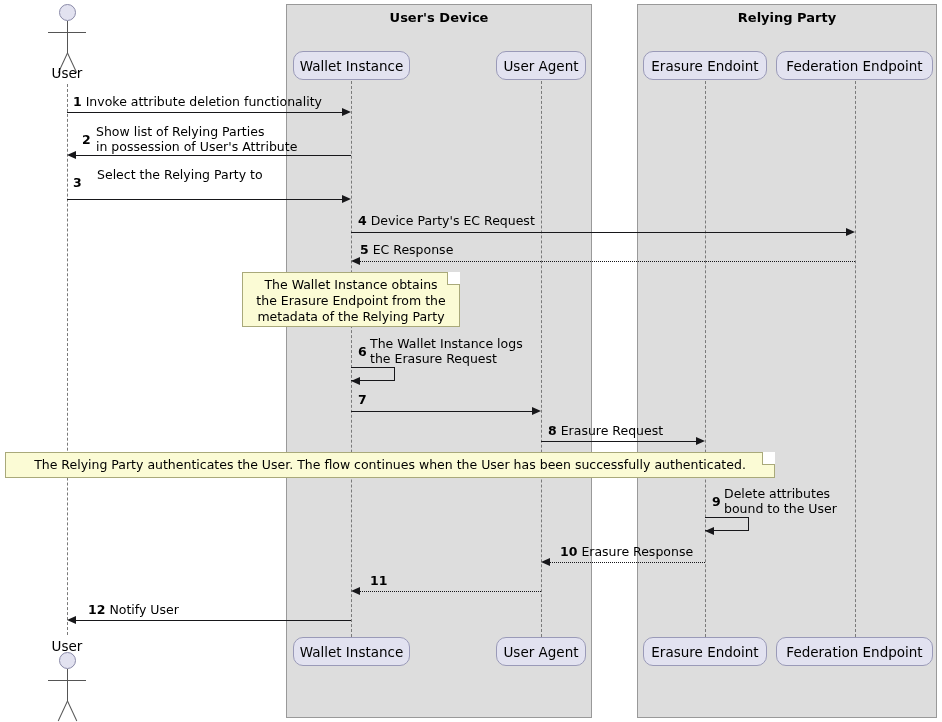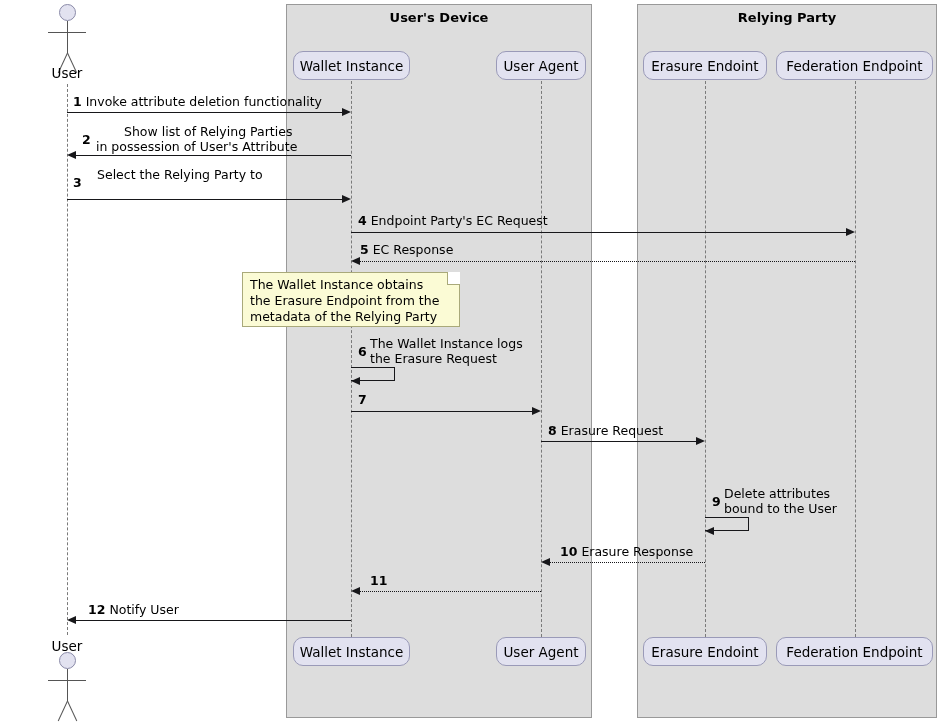--- a/index.html
+++ b/index.html
@@ -124,20 +124,21 @@
   
   .note{
     position:absolute;
     background:#fbfbd5;
     border:1px solid #a9a97a;
     box-sizing:border-box;
     font-size:12.5px;
     color:#000;
     line-height:16px;
     padding:4px 7px 5px 7px;
+    text-align:center;
   }
   .note .fold{
     position:absolute;
     right:-1px;top:-1px;
     width:12px;height:12px;
     background:#ffffff;
     border-left:1px solid #a9a97a;
     border-bottom:1px solid #a9a97a;
   }
   .note.wide{
@@ -195,39 +196,39 @@
   <div class="msglabel" style="left:73px;top:94px;">
     <span class="num">1</span>
     <span>Invoke attribute deletion functionality</span>
   </div>
   <div class="msgline" style="left:67px;top:112px;width:275px;"></div>
   <div class="arrowhead right" style="left:342px;top:108px;"></div>
 
   <div class="msglabel" style="left:82px;top:124px;">
     <span class="num" style="position:absolute;left:0px;top:8px;">2</span>
     <span style="display:inline-block;margin-left:14px;">
-      <span style="display:block;margin-left:28px;">Show list of Relying Parties</span>
+      <span style="display:block;">Show list of Relying Parties</span>
       <span style="display:block;">in possession of User's Attribute</span>
     </span>
   </div>
   <div class="msgline" style="left:76px;top:155px;width:275px;"></div>
   <div class="arrowhead left" style="left:67px;top:151px;"></div>
 
   <div class="msglabel" style="left:73px;top:167px;">
     <span class="num" style="position:absolute;left:0px;top:8px;">3</span>
     <span style="display:inline-block;margin-left:24px;">
       <span style="display:block;">Select the Relying Party to</span>
     </span>
   </div>
   <div class="msgline" style="left:67px;top:199px;width:275px;"></div>
   <div class="arrowhead right" style="left:342px;top:195px;"></div>
 
   <div class="msglabel" style="left:358px;top:213px;">
     <span class="num">4</span>
-    <span>Endpoint Party's EC Request</span>
+    <span>Device Party's EC Request</span>
   </div>
   <div class="msgline" style="left:351px;top:232px;width:495px;"></div>
   <div class="arrowhead right" style="left:846px;top:228px;"></div>
 
   <div class="msglabel" style="left:360px;top:242px;">
     <span class="num">5</span>
     <span>EC Response</span>
   </div>
   <div class="msgline dotted" style="left:360px;top:261px;width:495px;"></div>
   <div class="arrowhead left" style="left:351px;top:257px;"></div>
@@ -256,20 +257,24 @@
   <div class="msgline" style="left:351px;top:411px;width:181px;"></div>
   <div class="arrowhead right" style="left:532px;top:407px;"></div>
 
   <div class="msglabel" style="left:548px;top:423px;">
     <span class="num">8</span>
     <span>Erasure Request</span>
   </div>
   <div class="msgline" style="left:541px;top:441px;width:155px;"></div>
   <div class="arrowhead right" style="left:696px;top:437px;"></div>
 
+  <div class="note wide" style="left:5px;top:452px;width:770px;height:26px;">
+    <div class="fold"></div>
+    <div>The Relying Party authenticates the User. The flow continues when the User has been successfully authenticated.</div>
+  </div>
 
   <div class="msglabel" style="left:712px;top:486px;">
     <span class="num" style="position:absolute;left:0px;top:8px;">9</span>
     <span style="display:inline-block;margin-left:12px;">
       <span style="display:block;">Delete attributes</span>
       <span style="display:block;">bound to the User</span>
     </span>
   </div>
   <div class="selfloop" style="left:705px;top:517px;width:44px;height:14px;"></div>
   <div class="arrowhead left" style="left:705px;top:527px;"></div>

